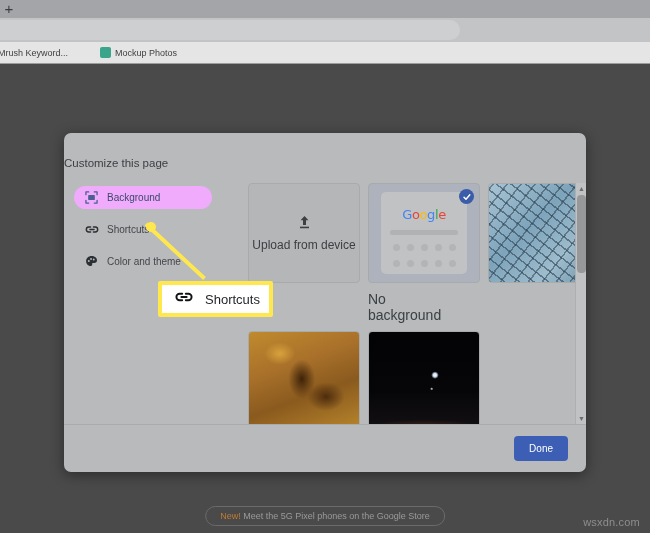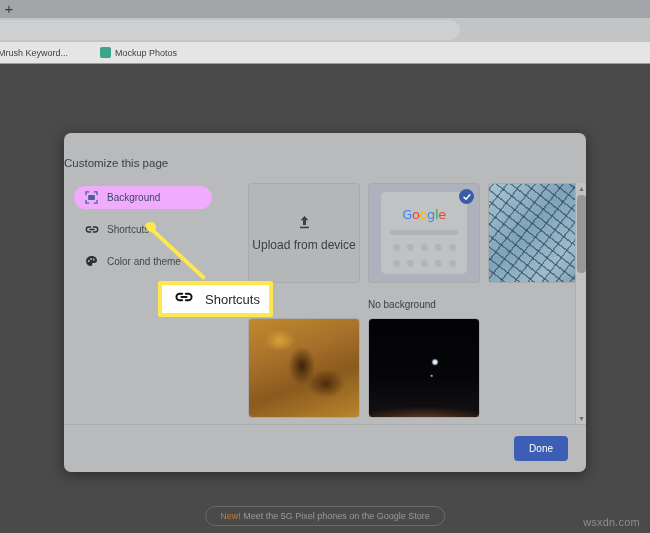--- a/index.html
+++ b/index.html
@@ -104,21 +104,21 @@
   }
   .tile-grid{
     display:flex; flex-wrap:wrap; gap:8px 8px; width:352px;
   }
   .tile{ width:112px;padding-left:32px; }
   .tile-box{
     width:112px; height:100px; border-radius:4px; position:relative;
     overflow:hidden; background:#b0b2b4; border:1px solid #a8aaac;
   }
   .tile-label{
-    margin-top:16px; font-size:10px; color:#3d4043;
+    margin-top:8px; font-size:14px; color:#3d4043;
   }
 
   .upload-box{
     display:flex; flex-direction:column; align-items:center; justify-content:center;
     gap:7px; background:#b4b6b8;
   }
   .upload-arrow{ width:15px; height:16px; }
   .upload-text{ font-size:12px; color:#3d4043;text-align:center; }
 
   

